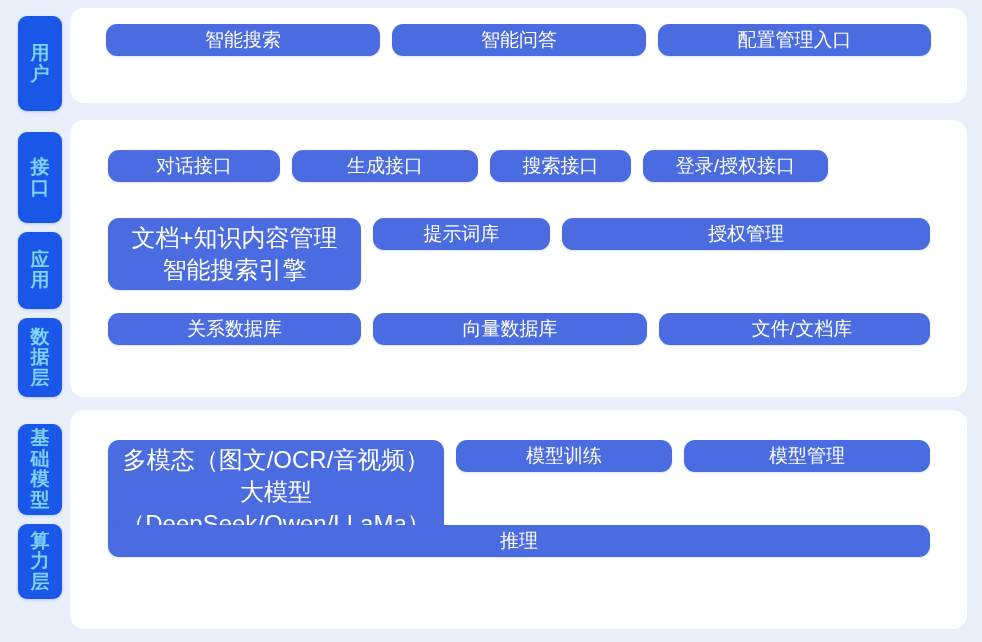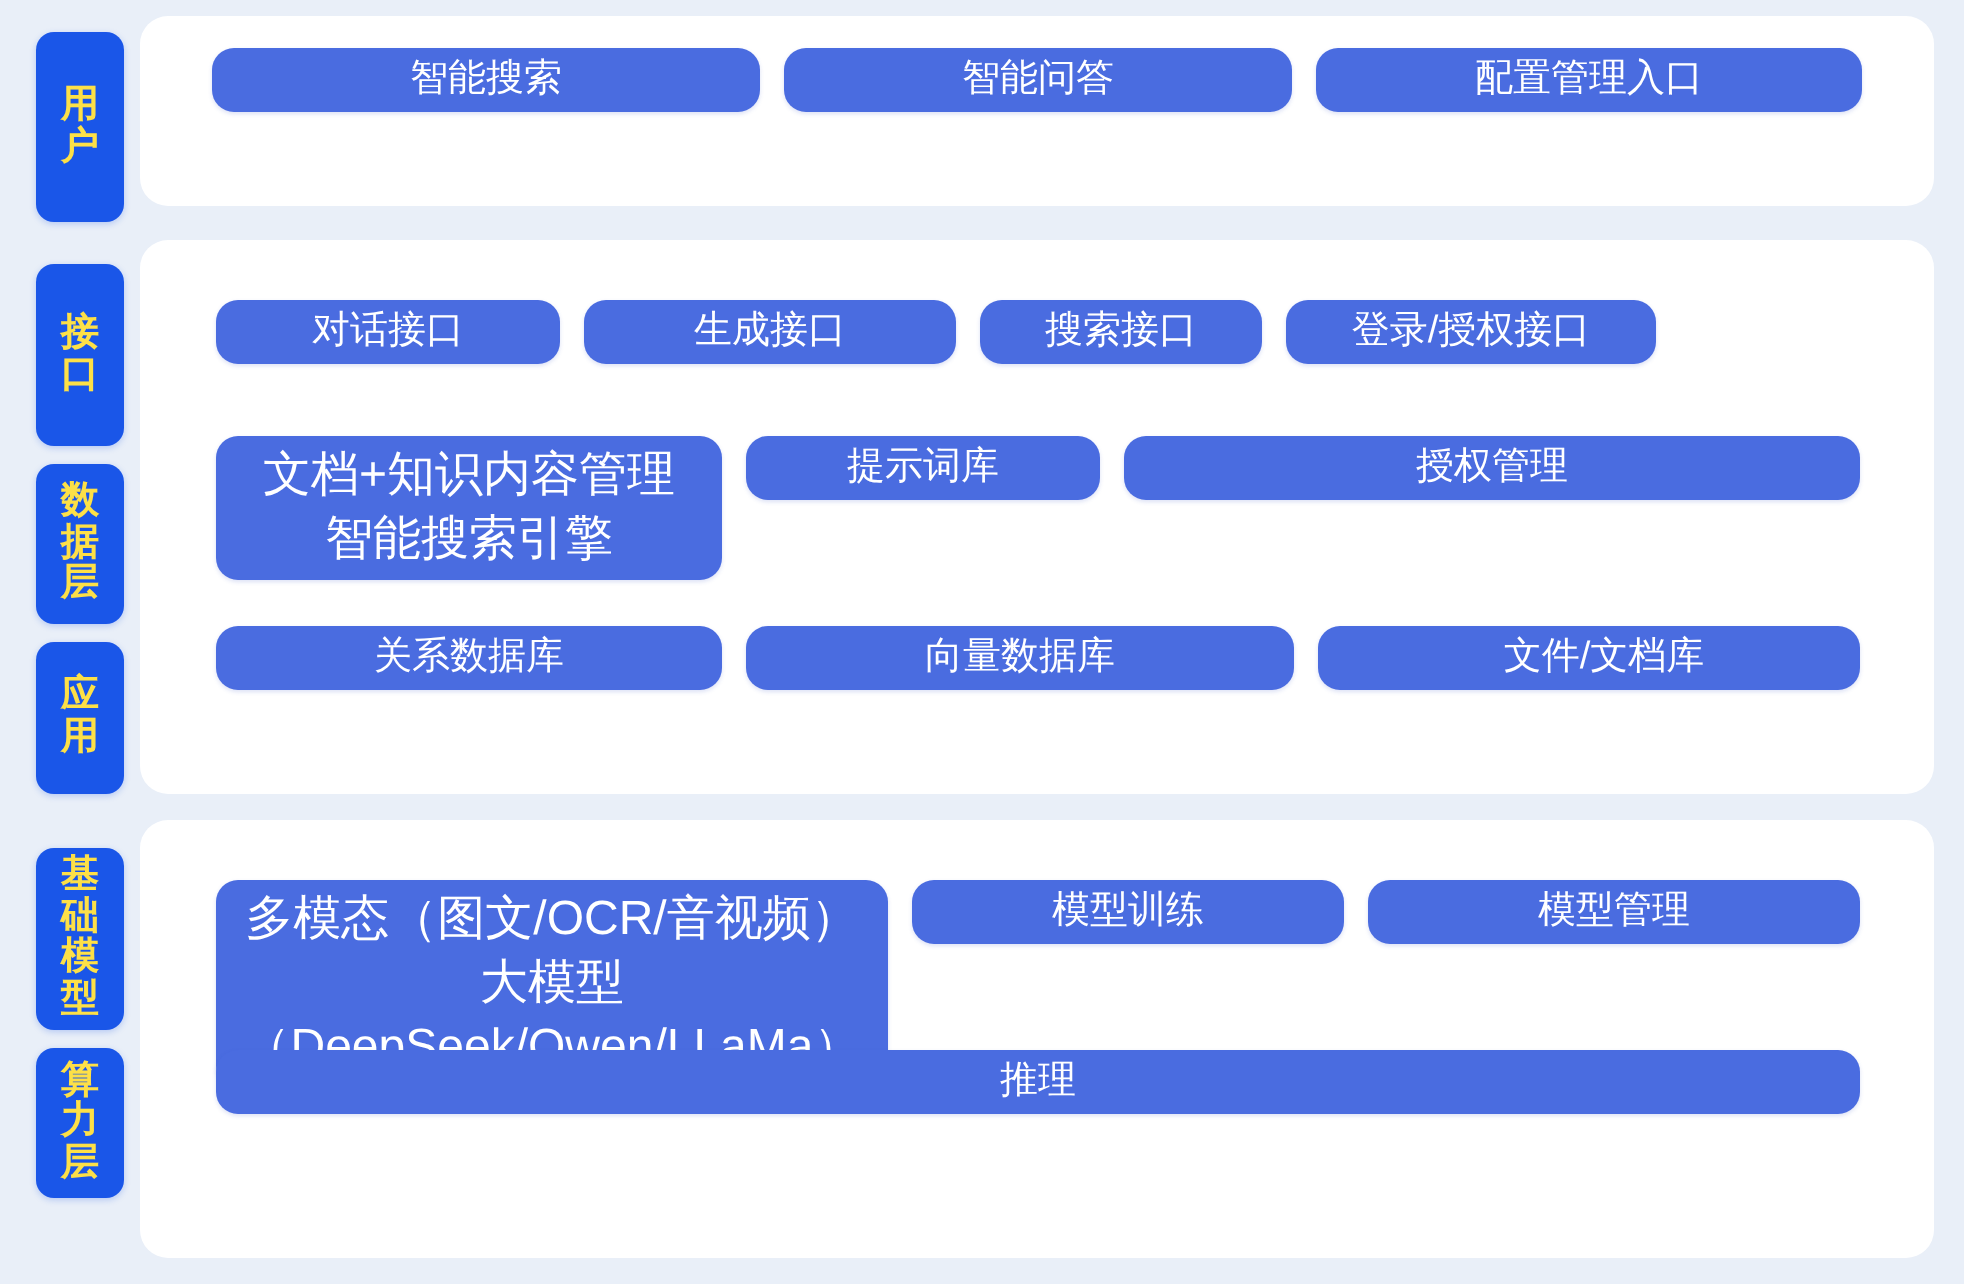--- a/index.html
+++ b/index.html
@@ -39,21 +39,21 @@
     height: 100%;
     display: flex;
     flex-direction: column;
     z-index: 3;
   }
 
   .tab {
     width: 44px;
     background: #1a56e8;
     border-radius: 9px;
-    color: #fde047;
+    color: #7dd3fc;
     font-size: 19px;
     font-weight: bold;
     line-height: 1.08;
     letter-spacing: 0px;
     display: flex;
     align-items: center;
     justify-content: center;
     box-sizing: border-box;
     padding: 2px 0;
     writing-mode: horizontal-tb;
@@ -139,25 +139,25 @@
       </div>
     </div>
   </div>
 
   <div class="section" id="section-mid">
 
     <div class="tabs">
       <div class="tab" style="height:93px; margin-top:12px;">
         <span class="tab-text">接口</span>
       </div>
+      <div class="tab" style="height:78px; margin-top:9px;">
+        <span class="tab-text">应用</span>
+      </div>
       <div class="tab" style="height:81px; margin-top:9px;">
         <span class="tab-text">数据层</span>
-      </div>
-      <div class="tab" style="height:78px; margin-top:9px;">
-        <span class="tab-text">应用</span>
       </div>
     </div>
 
     <div class="card" id="card-mid">
 
       <div class="row" style="left:38px; top:30px; width:720px; height:55px;">
         <div class="box" style="flex:0 0 172px;">对话接口</div>
         <div class="box" style="flex:0 0 186px;">生成接口</div>
         <div class="box" style="flex:0 0 141px;">搜索接口</div>
         <div class="box" style="flex:1 1 auto;">登录/授权接口</div>

